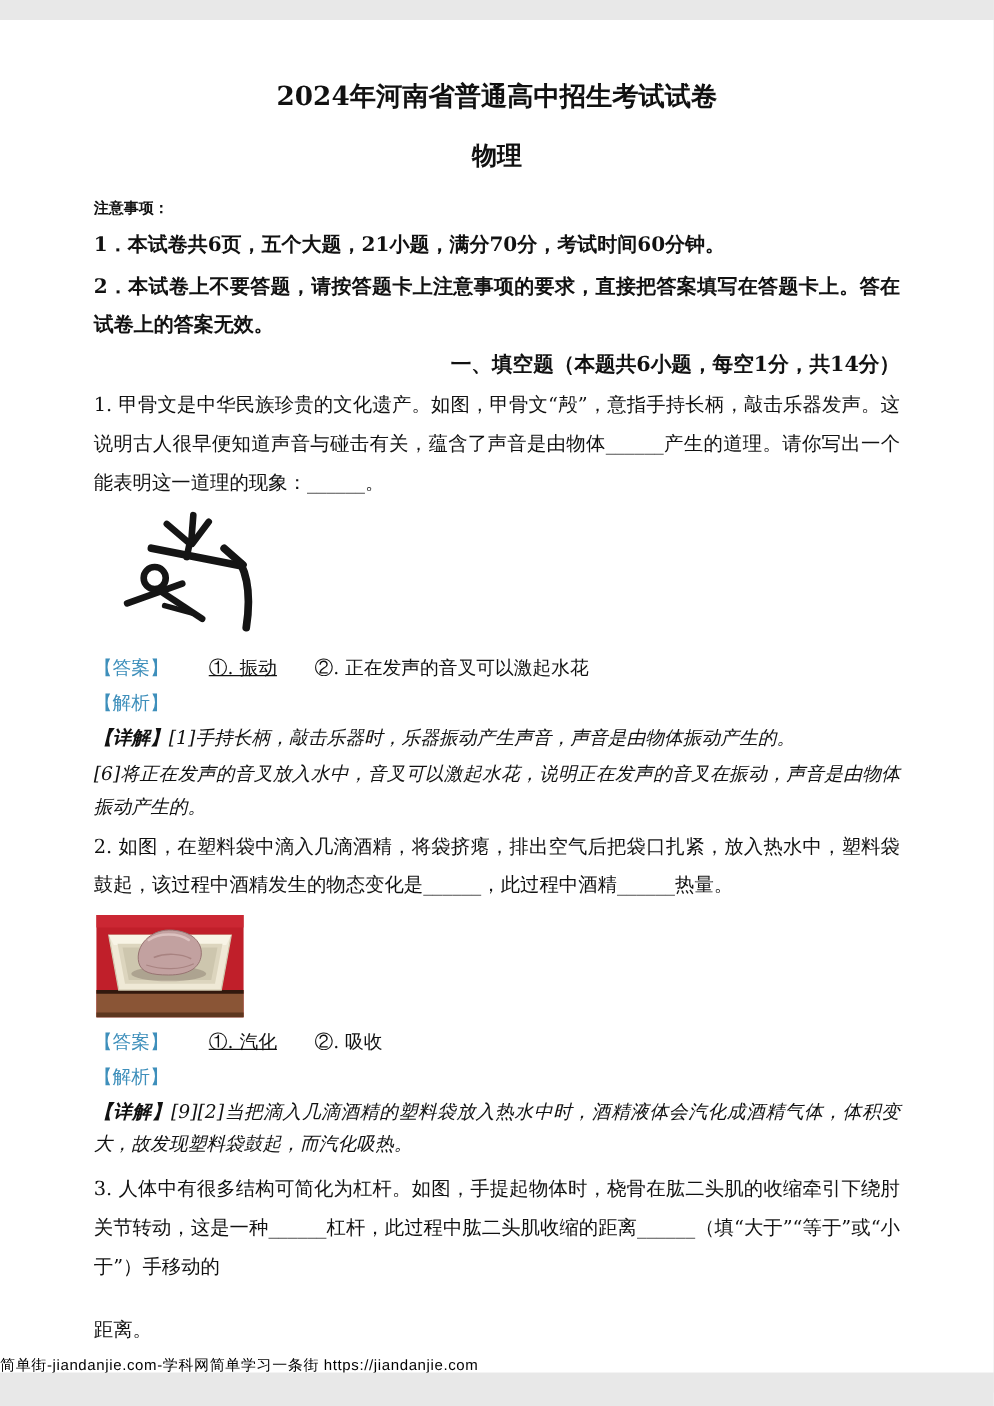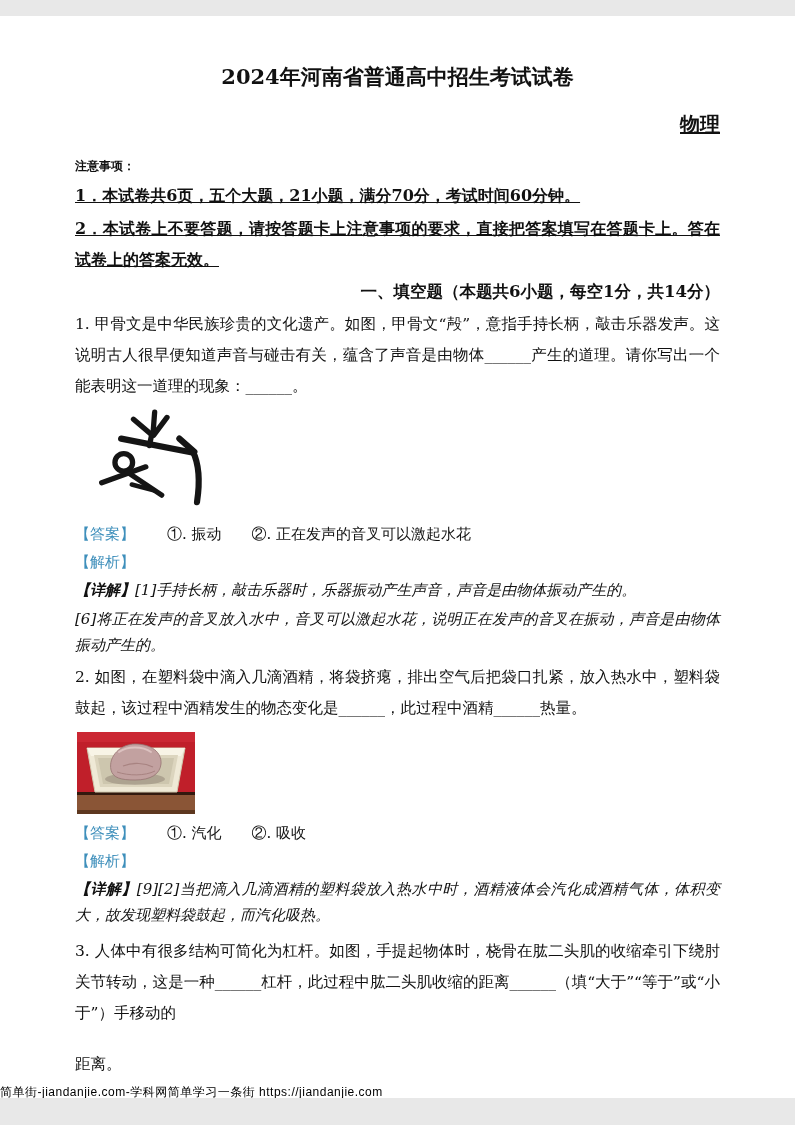--- a/index.html
+++ b/index.html
@@ -8,29 +8,29 @@
     width:795px;height:1082px;
     margin:16px auto;
     background:#ffffff;
     font-family:"DejaVu Serif","Liberation Serif",serif;
     color:#111;
     overflow:hidden;
   }
   .content{padding:46px 75px 0 75px;}
   p{margin:0;}
   .title{font-size:21px;font-weight:bold;text-align:center;line-height:30px;}
-  .subject{font-size:20px;font-weight:bold;text-align:right;line-height:28px;margin-top:18px;text-decoration:underline;}
+  .subject{font-size:20px;font-weight:bold;text-align:center;line-height:28px;margin-top:18px;}
   .notice-head{font-size:12px;font-weight:bold;line-height:24px;margin-top:16px;}
-  .notice-item{font-size:16px;font-weight:bold;line-height:31px;margin-top:2px;text-align:justify;text-decoration:underline;}
+  .notice-item{font-size:16px;font-weight:bold;line-height:31px;margin-top:2px;text-align:justify;}
   .section-head{font-size:16.5px;font-weight:bold;line-height:26px;margin-top:4px;text-align:right;}
   .qtext{font-size:15.5px;line-height:31px;margin-top:4px;text-align:justify;}
   .figure{display:block;margin:4px 0 0 2px;}
   .ansline{font-size:15px;line-height:24px;margin-top:4px;}
   .blue{color:#3e8fbb;}
-  .ansline .item1{margin-left:32px;}
+  .ansline .item1{margin-left:32px;text-decoration:underline;}
   .ansline .item2{margin-left:30px;}
   .detail{font-size:15px;line-height:26px;margin-top:3px;text-align:justify;font-style:italic;}
   .dlabel{font-weight:bold;}
   .tail{margin-top:20px;}
   .footer{
     position:absolute;left:0;right:0;top:1068px;
     text-align:left;
     font-family:"Liberation Sans","DejaVu Sans",sans-serif;
     font-size:12px;color:#000000;letter-spacing:0.5px;
   }

